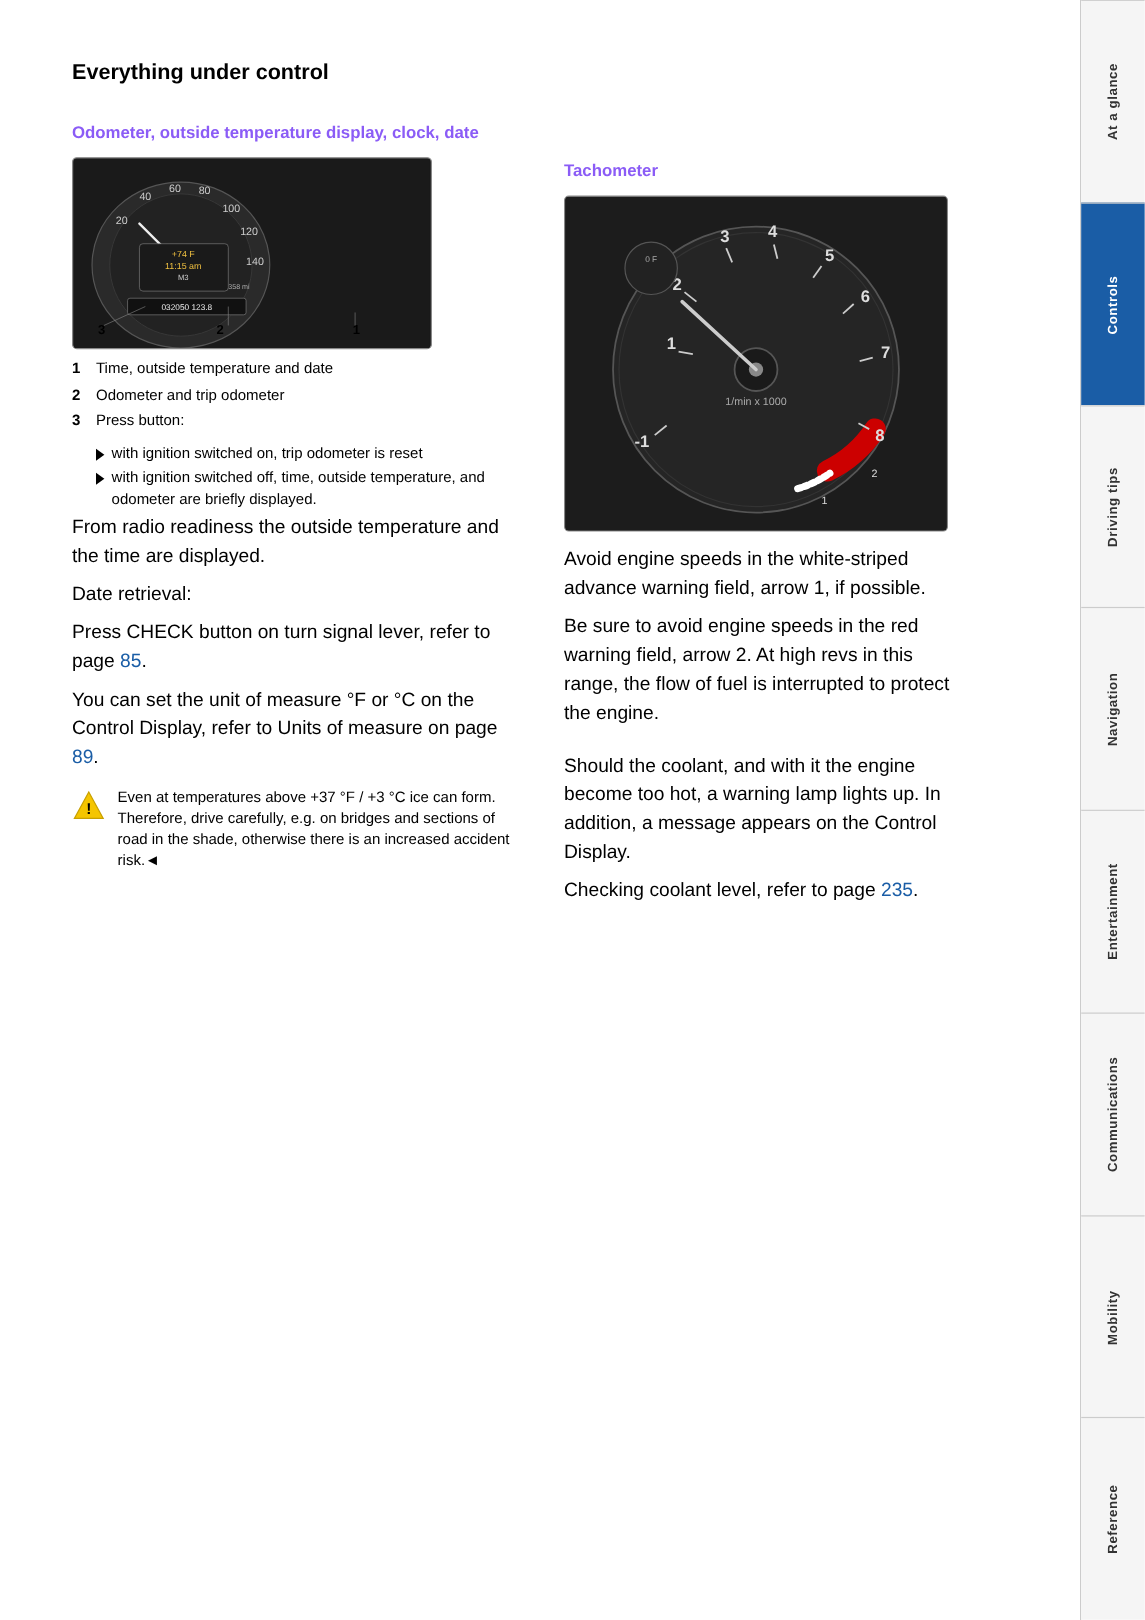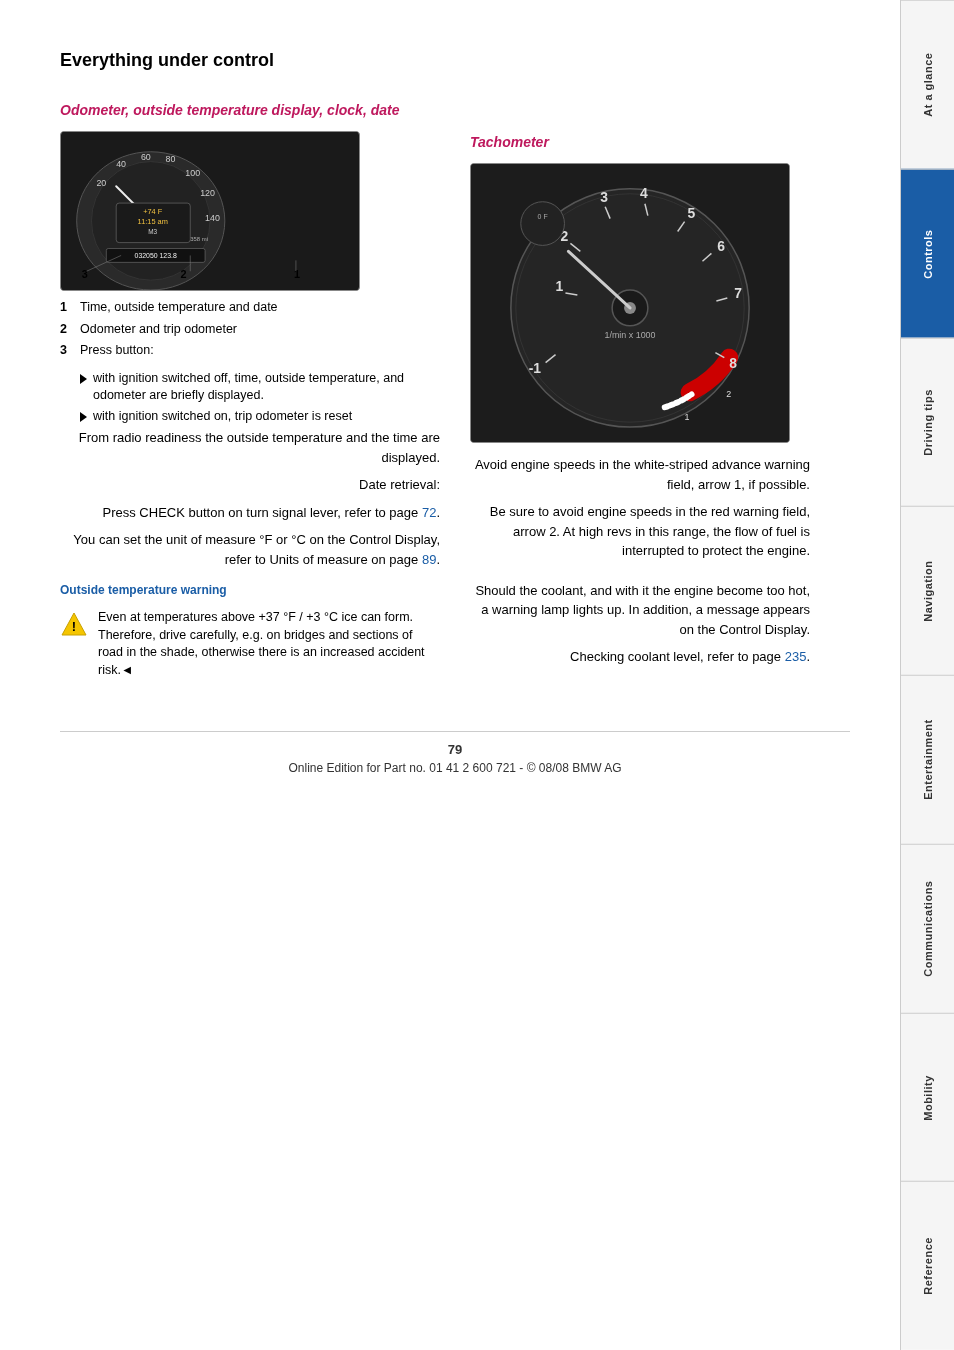--- a/index.html
+++ b/index.html
@@ -74,24 +74,23 @@
     .col-right {
       flex: 1;
       max-width: 340px;
       margin-top: 32px;
     }
 
     
     .section-heading {
       font-size: 14px;
       font-weight: bold;
-      color: #be185d;
+      color: #8b5cf6;
       margin-bottom: 12px;
       line-height: 1.3;
-      font-style: italic;
     }
 
     .subsection-heading {
       font-size: 12px;
       font-weight: bold;
       color: #1a5da6;
       margin-bottom: 6px;
       margin-top: 14px;
     }
 
@@ -147,24 +146,23 @@
       height: 0;
       border-top: 5px solid transparent;
       border-bottom: 5px solid transparent;
       border-left: 7px solid #000;
       margin-top: 4px;
       flex-shrink: 0;
     }
 
     
     .body-text {
-      font-size: 13px;
+      font-size: 16px;
       line-height: 1.5;
       margin-bottom: 8px;
-      text-align: right;
     }
 
     .link-text {
       color: #1a5da6;
     }
 
     
     .warning-box {
       display: flex;
       gap: 10px;
@@ -277,33 +275,32 @@
           <span>Odometer and trip odometer</span>
         </li>
         <li>
           <span class="num">3</span>
           <span>Press button:</span>
         </li>
       </ul>
 
       <div class="bullet-item">
         <span class="triangle"></span>
-        <span>with ignition switched off, time, outside temperature, and odometer are briefly displayed.</span>
+        <span>with ignition switched on, trip odometer is reset</span>
       </div>
       <div class="bullet-item">
         <span class="triangle"></span>
-        <span>with ignition switched on, trip odometer is reset</span>
+        <span>with ignition switched off, time, outside temperature, and odometer are briefly displayed.</span>
       </div>
 
       <p class="body-text">From radio readiness the outside temperature and the time are displayed.</p>
       <p class="body-text">Date retrieval:</p>
-      <p class="body-text">Press CHECK button on turn signal lever, refer to page <span class="link-text">72</span>.</p>
+      <p class="body-text">Press CHECK button on turn signal lever, refer to page <span class="link-text">85</span>.</p>
       <p class="body-text">You can set the unit of measure °F or °C on the Control Display, refer to Units of measure on page <span class="link-text">89</span>.</p>
 
-      <div class="subsection-heading">Outside temperature warning</div>
 
       <div class="warning-box">
         <svg class="warning-icon" viewBox="0 0 28 28" xmlns="http://www.w3.org/2000/svg">
           <polygon points="14,2 26,24 2,24" fill="#f5c500" stroke="#c8a000" stroke-width="1"></polygon>
           <text x="14" y="20" text-anchor="middle" font-size="13" font-weight="bold" fill="#000" font-family="Arial">!</text>
         </svg>
         <span>Even at temperatures above +37 °F / +3 °C ice can form. Therefore, drive carefully, e.g. on bridges and sections of road in the shade, otherwise there is an increased accident risk.◄</span>
       </div>
     </div>
 
@@ -370,24 +367,20 @@
       <p class="body-text">Avoid engine speeds in the white-striped advance warning field, arrow 1, if possible.</p>
       <p class="body-text">Be sure to avoid engine speeds in the red warning field, arrow 2. At high revs in this range, the flow of fuel is interrupted to protect the engine.</p>
 
       <div class="coolant-section">
         <p class="body-text">Should the coolant, and with it the engine become too hot, a warning lamp lights up. In addition, a message appears on the Control Display.</p>
         <p class="body-text">Checking coolant level, refer to page <span class="link-text">235</span>.</p>
       </div>
     </div>
   </div>
 
-  <div class="footer">
-    <div class="page-num">79</div>
-    <div>Online Edition for Part no. 01 41 2 600 721 - © 08/08 BMW AG</div>
-  </div>
 </div>
 
 <div class="sidebar">
   <div class="sidebar-tab">At a glance</div>
   <div class="sidebar-tab active">Controls</div>
   <div class="sidebar-tab">Driving tips</div>
   <div class="sidebar-tab">Navigation</div>
   <div class="sidebar-tab">Entertainment</div>
   <div class="sidebar-tab">Communications</div>
   <div class="sidebar-tab">Mobility</div>

